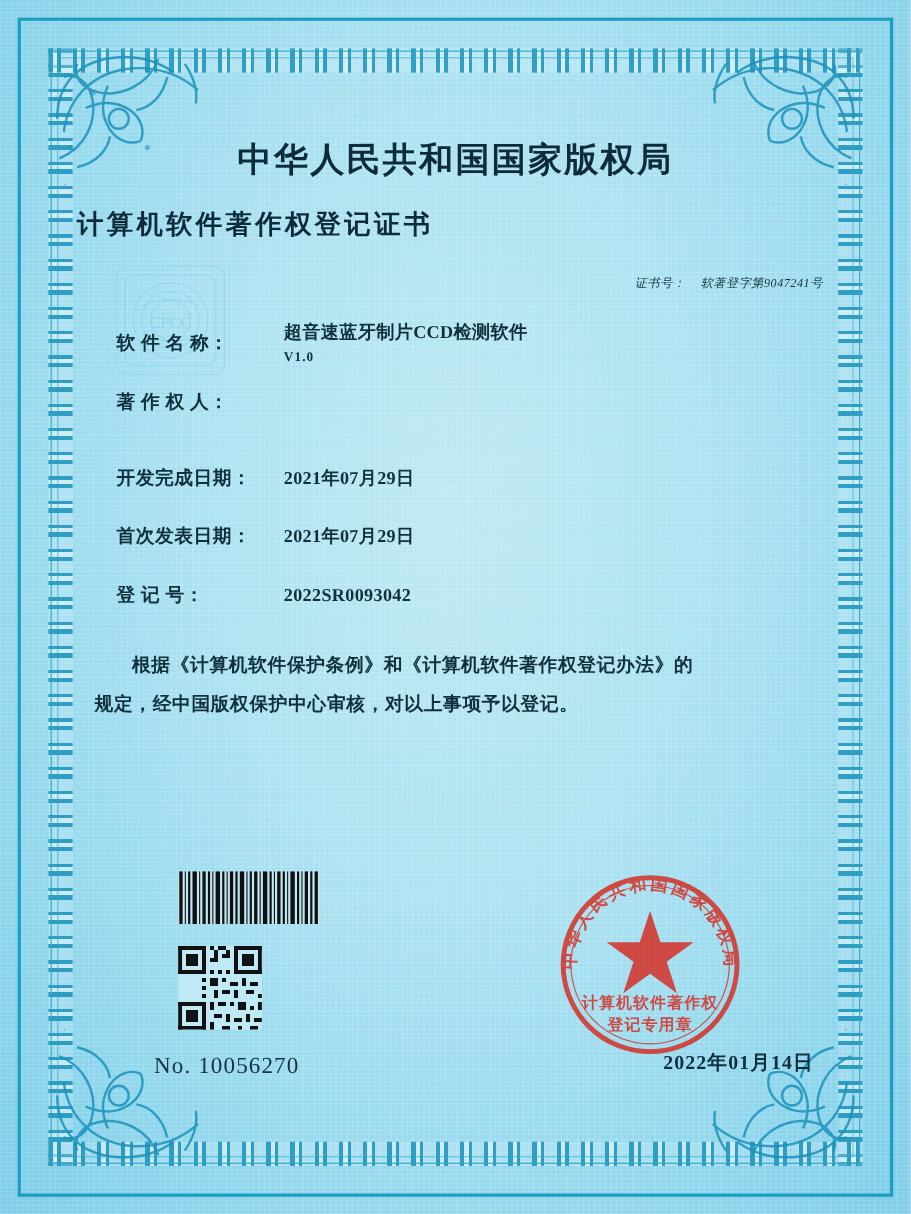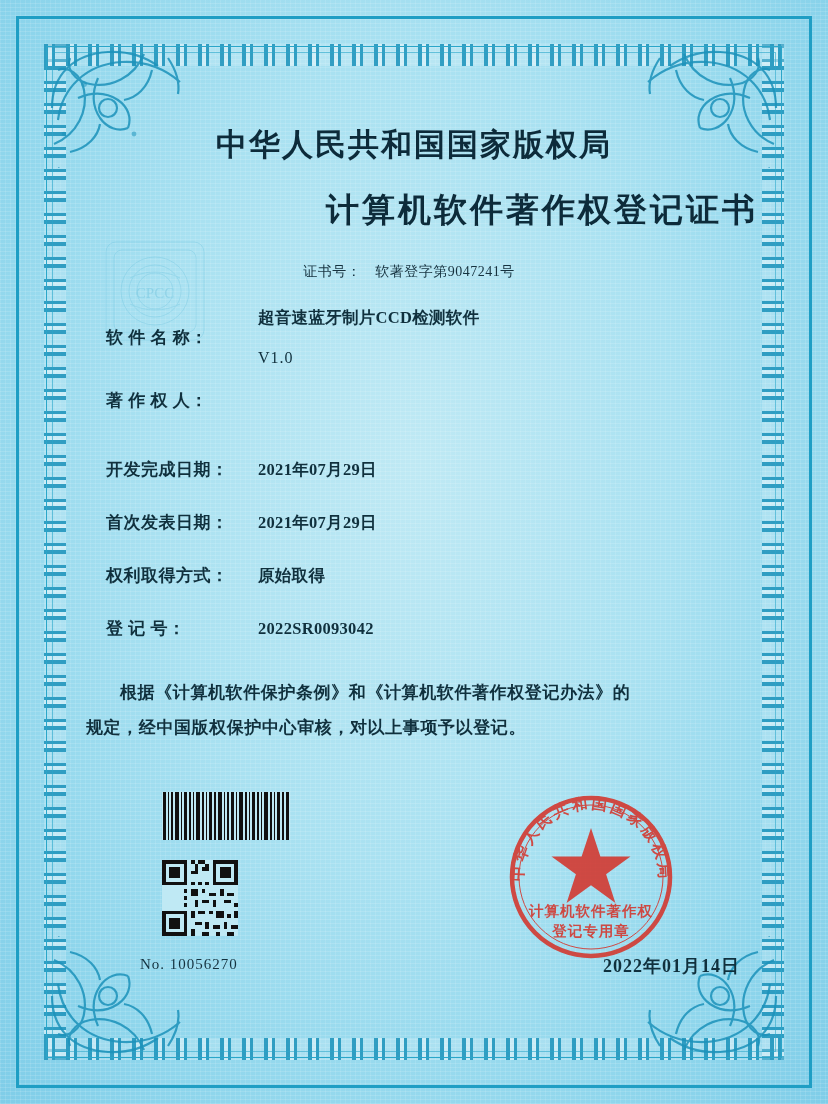--- a/index.html
+++ b/index.html
@@ -94,36 +94,37 @@
   .title-main {
     text-align: center;
     font-size: 31px;
     font-weight: bold;
     letter-spacing: 2px;
     color: #0d2b3a;
     margin-top: 24px;
     font-family: "DejaVu Serif", "Liberation Serif", serif;
   }
   .title-sub {
-    text-align: right;
-    font-size: 33px;
+    text-align: left;
+    font-size: 24px;
     font-weight: bold;
     letter-spacing: 3px;
     color: #0d2b3a;
     margin-top: 22px;
     font-family: "DejaVu Serif", "Liberation Serif", serif;
   }
 
   .cert-no {
-    text-align: center;
-    font-size: 14px;
+    text-align: right;
+    font-size: 11px;
     color: #16323f;
     margin-top: 30px;
     padding-right: 10px;
     letter-spacing: 0.5px;
+    font-style: italic;
   }
   .cert-no .cert-no-label { margin-right: 14px; }
 
   .fields {
     margin-top: 26px;
     padding-left: 36px;
   }
   .field-row {
     display: flex;
     align-items: center;
@@ -141,25 +142,25 @@
   .field-value {
     font-size: 16.5px;
     color: #10303d;
     letter-spacing: 0.3px;
     font-weight: bold;
   }
   .field-value.mono {
     font-family: "Liberation Serif", serif;
   }
   .field-value-sub {
-    font-size: 16px;
+    font-size: 12px;
     color: #10303d;
     letter-spacing: 1px;
-    margin-top: 20px;
-    font-weight: normal;
+    margin-top: 4px;
+    font-weight: bold;
   }
 
   .row-gap-lg { margin-bottom: 30px; }
   .row-gap-xl { margin-bottom: 46px; }
   .row-gap-md { margin-bottom: 22px; }
 
   .statement {
     margin-top: 36px;
     padding: 0 16px 0 16px;
     font-size: 17px;
@@ -190,21 +191,21 @@
     position: absolute;
     left: 92px;
     top: 76px;
     width: 76px;
     height: 76px;
   }
   .serial {
     position: absolute;
     left: 70px;
     top: 172px;
-    font-size: 15px;
+    font-size: 21px;
     color: #14323f;
     letter-spacing: 1px;
   }
   .issue-date {
     position: absolute;
     right: 18px;
     top: 170px;
     font-size: 18px;
     color: #10303d;
     letter-spacing: 1px;
@@ -344,24 +345,20 @@
       <div class="field-row row-gap-lg">
         <div class="field-label">开发完成日期：</div>
         <div class="field-value">2021年07月29日</div>
       </div>
 
       <div class="field-row row-gap-lg">
         <div class="field-label">首次发表日期：</div>
         <div class="field-value">2021年07月29日</div>
       </div>
 
-      <div class="field-row row-gap-lg">
-        <div class="field-label">权利取得方式：</div>
-        <div class="field-value">原始取得</div>
-      </div>
 
 
       <div class="field-row">
         <div class="field-label">登 记 号：</div>
         <div class="field-value mono">2022SR0093042</div>
       </div>
 
     </div>
 
     <div class="statement">

